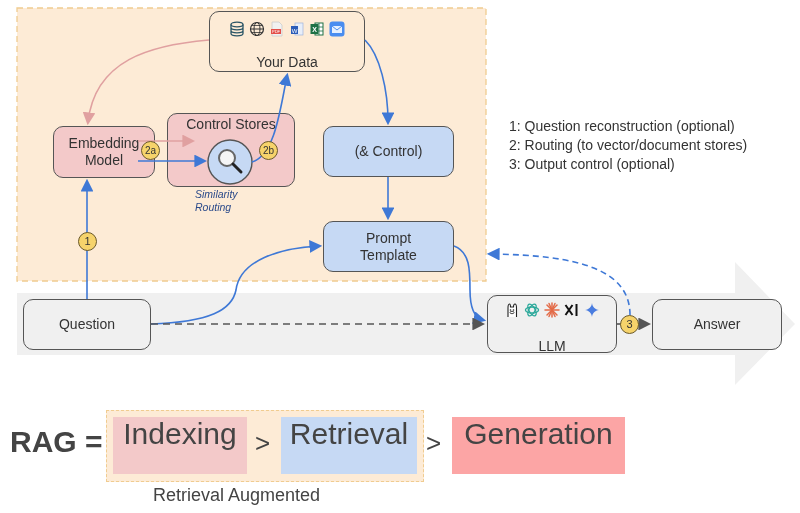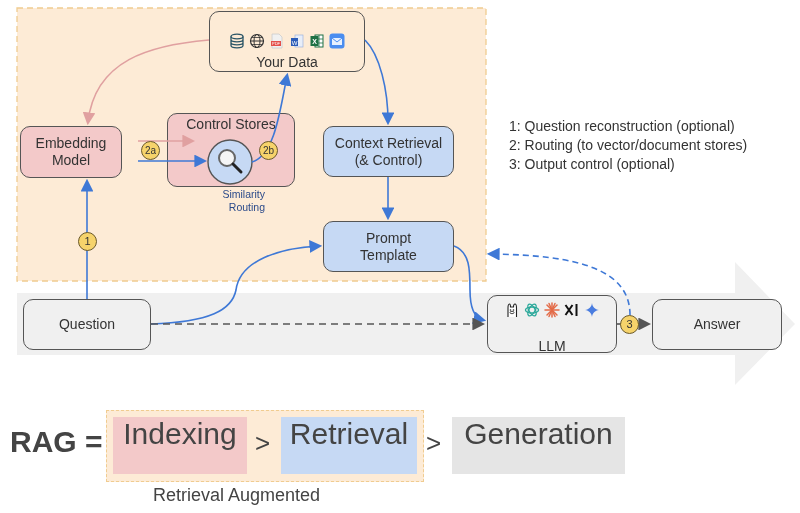--- a/index.html
+++ b/index.html
@@ -20,21 +20,21 @@
 </head>
 <body>
 
 <svg class="layer" viewBox="0 0 800 513">
 
   <polygon points="17,293 735,293 735,262 795,324 735,385 735,355 17,355" fill="#f0f0f0"></polygon>
 
   <rect x="17" y="8" width="469" height="273" fill="#fdebd6" stroke="#f0cc90" stroke-width="1.3" stroke-dasharray="6,4"></rect>
 </svg>
 
-<div class="box cream" style="left:209px; top:11px; width:156px; height:61px; justify-content:flex-end; padding-top:6px;">
+<div class="box cream" style="left:209px; top:11px; width:156px; height:61px; justify-content:space-between; padding-top:6px;">
   <div style="height:22px; display:flex; align-items:center;">
     <svg class="icon" viewBox="0 0 16 16">
         <ellipse cx="8" cy="3.5" rx="6" ry="2.3" fill="none" stroke="#2b5566" stroke-width="1.3"></ellipse>
         <path d="M2 3.5v9c0 1.3 2.7 2.3 6 2.3s6-1 6-2.3v-9M2 6.5c0 1.3 2.7 2.3 6 2.3s6-1 6-2.3M2 9.5c0 1.3 2.7 2.3 6 2.3s6-1 6-2.3" fill="none" stroke="#2b5566" stroke-width="1.3"></path>
       </svg>
     <svg class="icon" viewBox="0 0 16 16">
         <circle cx="8" cy="8" r="6.5" fill="none" stroke="#333" stroke-width="1.2"></circle>
         <ellipse cx="8" cy="8" rx="3" ry="6.5" fill="none" stroke="#333" stroke-width="1"></ellipse>
         <line x1="1.5" y1="8" x2="14.5" y2="8" stroke="#333" stroke-width="1"></line>
         <line x1="3" y1="4.5" x2="13" y2="4.5" stroke="#333" stroke-width="0.8"></line>
@@ -60,31 +60,30 @@
       </svg>
     <svg class="icon" viewBox="0 0 16 16">
         <rect x="0.5" y="0.5" width="15" height="15" rx="3" fill="#4a8df0"></rect>
         <rect x="3" y="5" width="10" height="7" fill="#e6f0ff"></rect>
         <path d="M3 5l5 4 5-4" fill="none" stroke="#4a8df0" stroke-width="1"></path>
       </svg>
   </div>
   <div style="margin-top:2px;">Your Data</div>
 </div>
 
-<div class="box pink" style="left:20px; top:126px; width:102px; height:52px;">
+<div class="box pink" style="left:53px; top:126px; width:102px; height:52px;">
   <div>Embedding</div>
   <div>Model</div>
 </div>
 
 <div class="box pink" style="left:167px; top:113px; width:128px; height:74px; justify-content:flex-start; padding-top:2px;">
   <div>Control Stores</div>
 </div>
 
 <div class="box blue" style="left:323px; top:126px; width:131px; height:51px;">
-  <div>Context Retrieval</div>
   <div>(&amp; Control)</div>
 </div>
 
 <div class="box blue" style="left:323px; top:221px; width:131px; height:51px;">
   <div>Prompt</div>
   <div>Template</div>
 </div>
 
 <div class="box grey" style="left:23px; top:299px; width:128px; height:51px;">
   <div>Question</div>
@@ -130,21 +129,21 @@
   <div>Answer</div>
 </div>
 
 <svg class="layer" viewBox="0 0 800 513">
   <g>
     <circle cx="230" cy="162" r="22" fill="#c6d9f4" stroke="#555" stroke-width="1.4"></circle>
     <circle cx="227" cy="158" r="8" fill="#f5f5f5" stroke="#666" stroke-width="2"></circle>
     <line x1="233" y1="164" x2="241" y2="172" stroke="#222" stroke-width="3" stroke-linecap="round"></line>
   </g>
 </svg>
-<div class="abs" style="left:195px; top:188px; width:70px; text-align:right; font-size:10.5px; line-height:13px; color:#2b4a8a;">
+<div class="abs" style="left:195px; top:188px; width:70px; text-align:left; font-size:10.5px; line-height:13px; color:#2b4a8a;font-style:italic;">
   <div>Similarity</div>
   <div>Routing</div>
 </div>
 
 <svg class="layer" viewBox="0 0 800 513">
   <defs>
     <marker id="ab" markerWidth="8" markerHeight="8" refX="6" refY="4" orient="auto">
         <path d="M0,0 L8,4 L0,8 z" fill="#3e78d6"></path>
       </marker>
     <marker id="ap" markerWidth="8" markerHeight="8" refX="6" refY="4" orient="auto">
@@ -194,16 +193,16 @@
 </div>
 <div class="abs" style="left:106px; top:410px; width:318px; height:72px; background:#fdebd6; border:1.3px dashed #f0cc90; box-sizing:border-box;"></div>
 <div class="chip" style="left:113px; top:417px; width:134px; height:57px; background:#f3c9c9;">
   <span>Indexing</span>
 </div>
 <div class="rag-big" style="left:255px; top:428px; font-size:26px;">&gt;</div>
 <div class="chip" style="left:281px; top:417px; width:136px; height:57px; background:#c6d9f4;">
   <span>Retrieval</span>
 </div>
 <div class="rag-big" style="left:426px; top:428px; font-size:26px;">&gt;</div>
-<div class="chip" style="left:452px; top:417px; width:173px; height:57px; background:#e5e5e5;">
+<div class="chip" style="left:452px; top:417px; width:173px; height:57px; background:#fca5a5;">
   <span>Generation</span>
 </div>
 <div class="abs" style="left:153px; top:485px; font-size:18px; color:#444;">Retrieval Augmented</div>
 
 </body></html>

